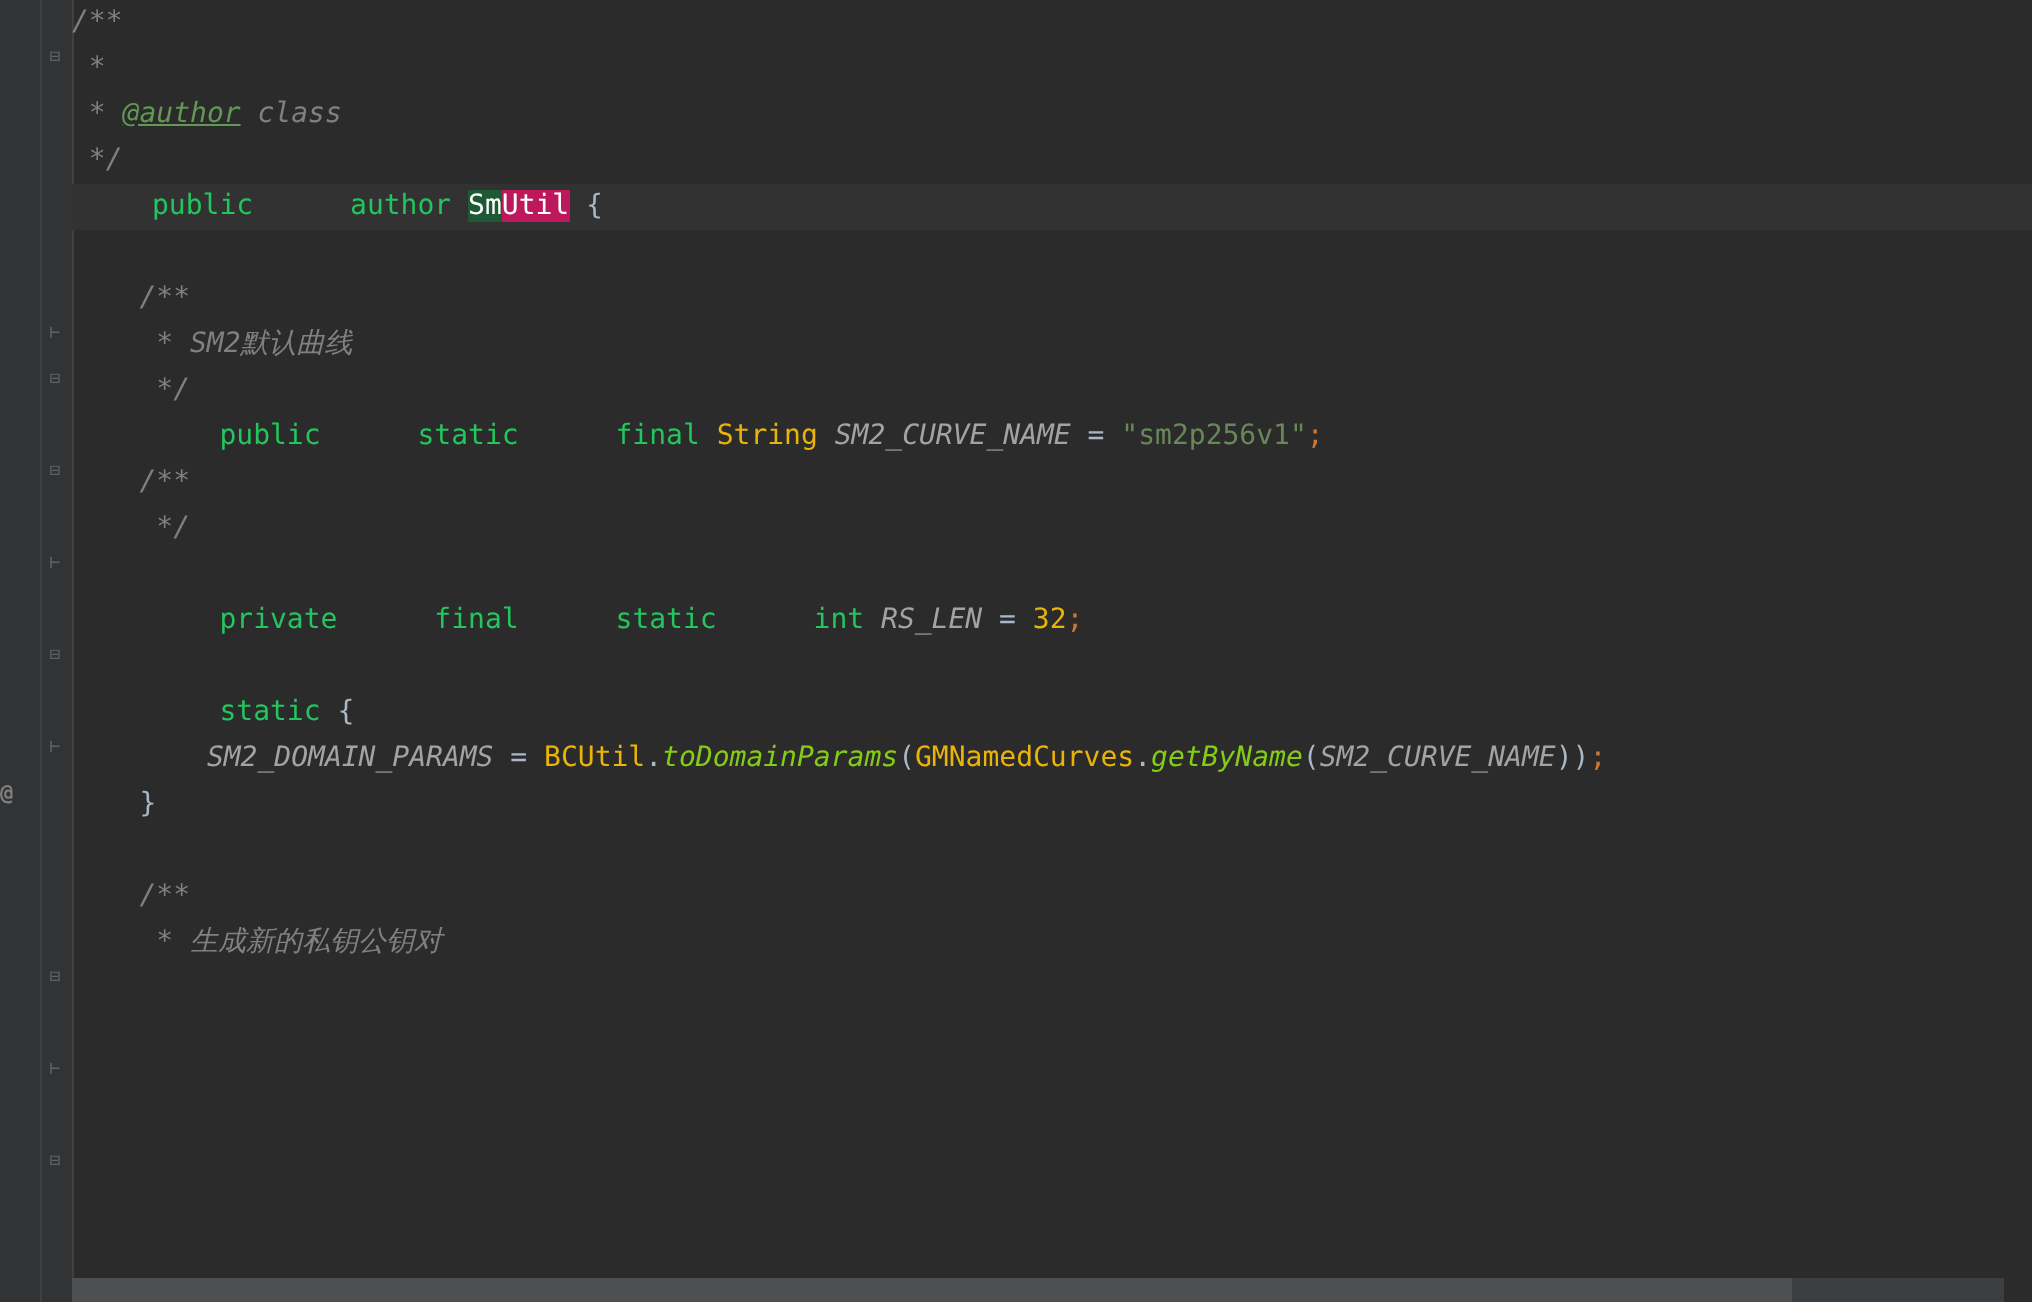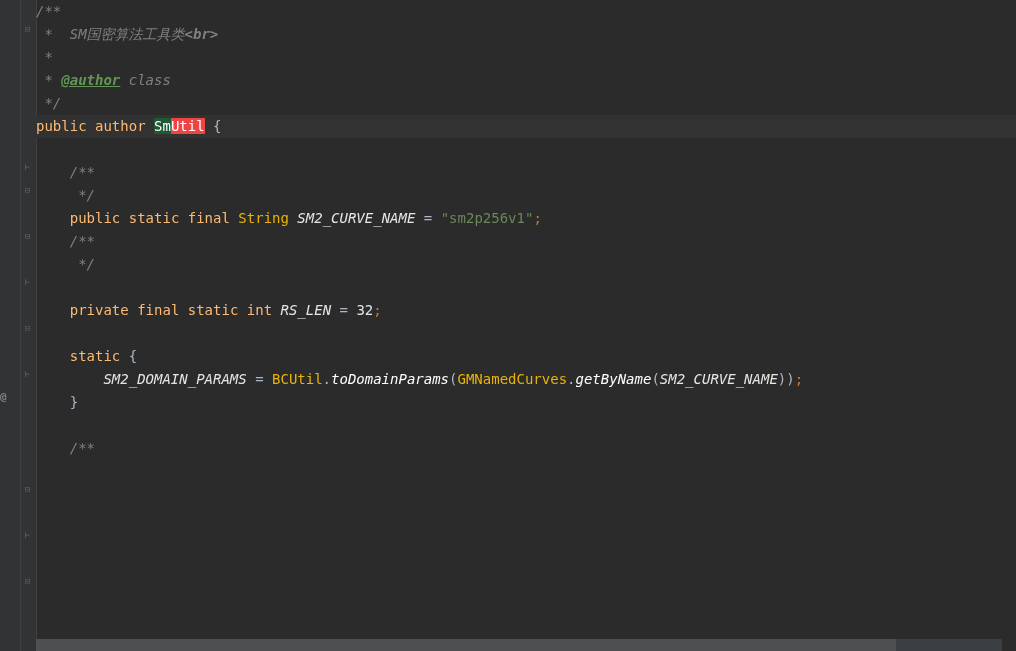--- a/index.html
+++ b/index.html
@@ -60,30 +60,30 @@
   background: #323232;
 }
 .indent-guide {
   position: absolute;
   width: 1px;
   background: #404040;
   top: 0;
   bottom: 0;
 }
 .comment { color: #808080; font-style: italic; }
-.doc-tag { color: #629755; font-style: italic; text-decoration: underline; font-weight: bold; }
+.doc-tag { color: #629755; font-style: italic; text-decoration: underline; font-weight: normal; }
 .doc-html { color: #808080; font-style: italic; font-weight: bold; }
-.keyword { color: #fdba74; }
+.keyword { color: #22c55e; margin-left: 40px; }
 .classname-hl { background: #1d5934; color: #ffffff; }
-.cursor-hl { background: #ef4444; }
+.cursor-hl { background: #be185d; }
 .type { color: #eab308; }
 .string { color: #6a8759; }
-.number { color: #e5e5e5; }
-.static-field { color: #e5e5e5; font-style: italic; }
-.static-method { color: #ffffff; font-style: italic; }
+.number { color: #eab308; }
+.static-field { color: #a3a3a3; font-style: italic; }
+.static-method { color: #84cc16; font-style: italic; }
 .paren { color: #a9b7c6; }
 .semi { color: #cc7832; }
 .brace { color: #a9b7c6; }
 .scrollbar-h {
   position: absolute;
   bottom: 0;
   left: 36px;
   right: 14px;
   height: 12px;
   background: #3c3f41;
@@ -111,38 +111,39 @@
     <span class="fold-marker" style="top:484px">⊟</span>
     <span class="fold-marker" style="top:530px">⊢</span>
     <span class="fold-marker" style="top:576px">⊟</span>
     <div class="indent-guide" style="left:20px;"></div>
   </div>
 
   <div class="code-area">
     <div class="indent-guide" style="left:0px;"></div>
 
     <div class="code-line"><span class="comment">/**</span></div>
-    <div class="code-line"><span class="comment"> *  SM国密算法工具类</span><span class="doc-html">&lt;br&gt;</span></div>
     <div class="code-line"><span class="comment"> *</span></div>
     <div class="code-line"><span class="comment"> * </span><span class="doc-tag">@author</span><span class="comment"> class</span></div>
     <div class="code-line"><span class="comment"> */</span></div>
     <div class="code-line highlight"><span class="keyword">public</span> <span class="keyword">author</span> <span class="classname-hl"><span>Sm</span><span class="cursor-hl">Util</span></span> <span class="brace">{</span></div>
     <div class="code-line"></div>
     <div class="code-line">    <span class="comment">/**</span></div>
+    <div class="code-line">    <span class="comment"> * SM2默认曲线</span></div>
     <div class="code-line">    <span class="comment"> */</span></div>
     <div class="code-line">    <span class="keyword">public</span> <span class="keyword">static</span> <span class="keyword">final</span> <span class="type">String</span> <span class="static-field">SM2_CURVE_NAME</span><span> = </span><span class="string">"sm2p256v1"</span><span class="semi">;</span></div>
     <div class="code-line">    <span class="comment">/**</span></div>
     <div class="code-line">    <span class="comment"> */</span></div>
     <div class="code-line"></div>
     <div class="code-line">    <span class="keyword">private</span> <span class="keyword">final</span> <span class="keyword">static</span> <span class="keyword">int</span> <span class="static-field">RS_LEN</span><span> = </span><span class="number">32</span><span class="semi">;</span></div>
     <div class="code-line"></div>
     <div class="code-line">    <span class="keyword">static</span> <span class="brace">{</span></div>
     <div class="code-line">        <span class="static-field">SM2_DOMAIN_PARAMS</span><span> = </span><span class="type">BCUtil</span><span>.</span><span class="static-method">toDomainParams</span><span class="paren">(</span><span class="type">GMNamedCurves</span><span>.</span><span class="static-method">getByName</span><span class="paren">(</span><span class="static-field">SM2_CURVE_NAME</span><span class="paren">)</span><span class="paren">)</span><span class="semi">;</span></div>
     <div class="code-line">    <span class="brace">}</span></div>
     <div class="code-line"></div>
     <div class="code-line">    <span class="comment">/**</span></div>
+    <div class="code-line">    <span class="comment"> * 生成新的私钥公钥对</span></div>
 
   </div>
 </div>
 
 <div class="scrollbar-h">
   <div class="scrollbar-thumb" style="left: 0px; width: 860px;"></div>
 </div>
 
 </body></html>

